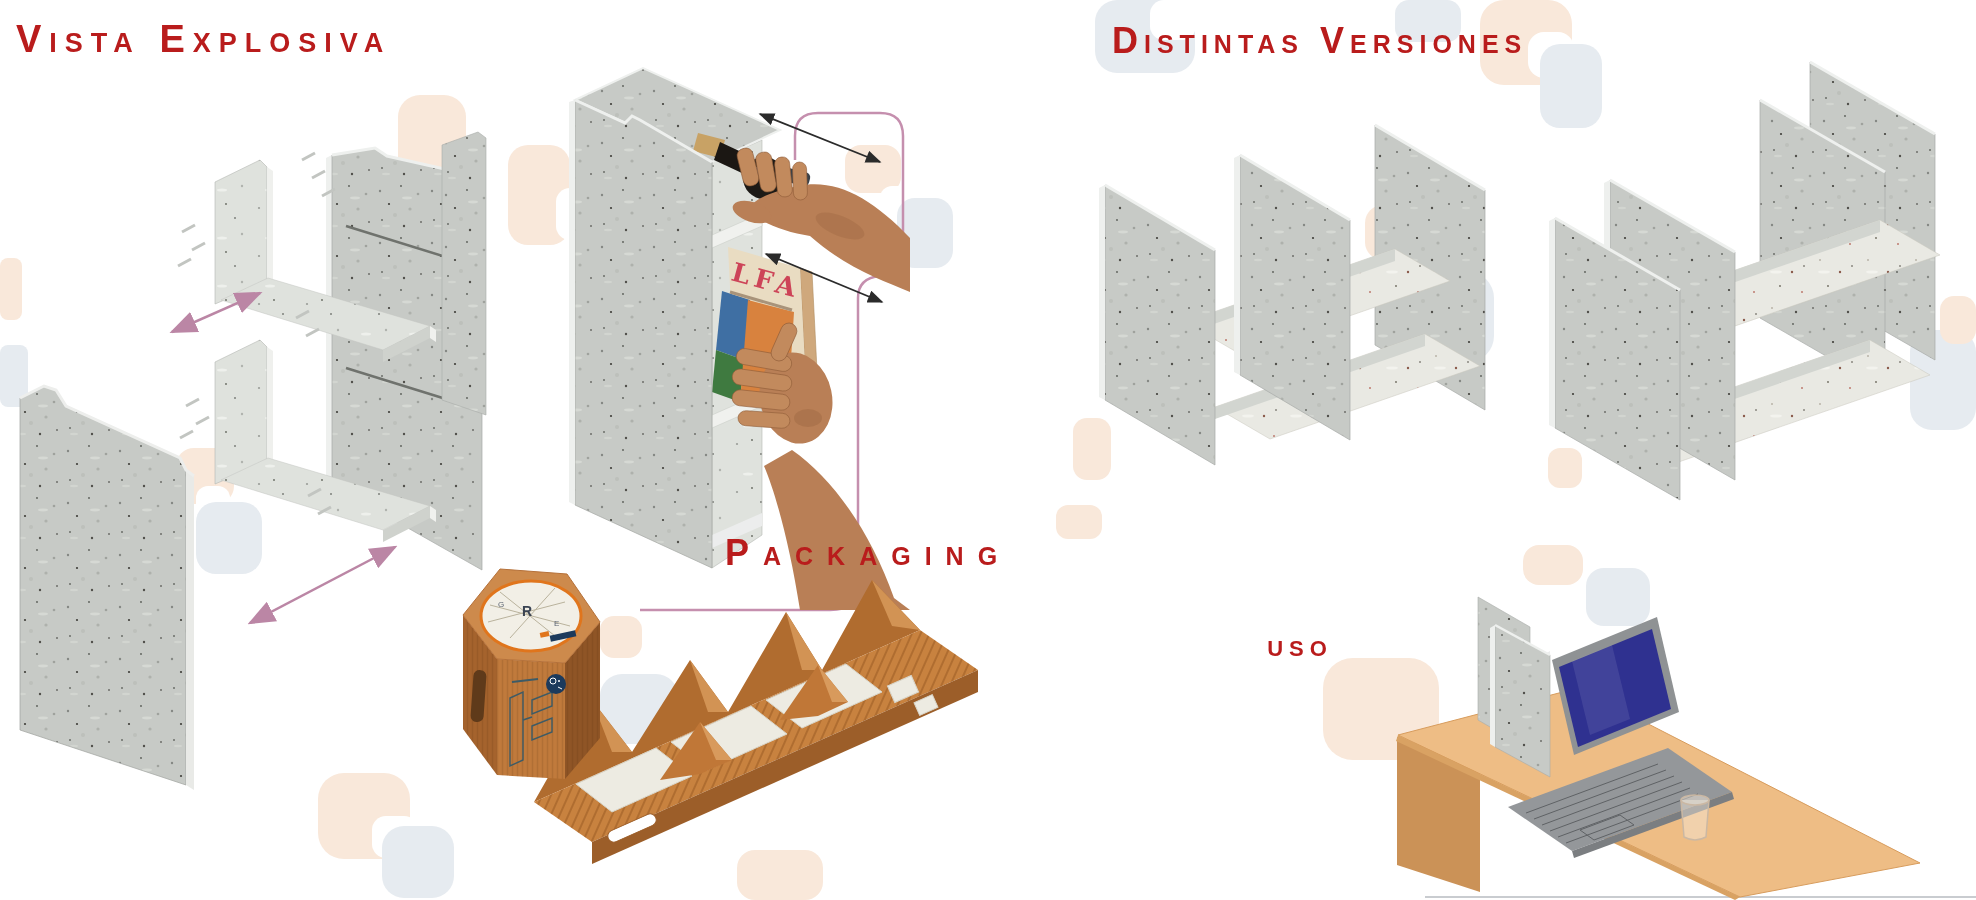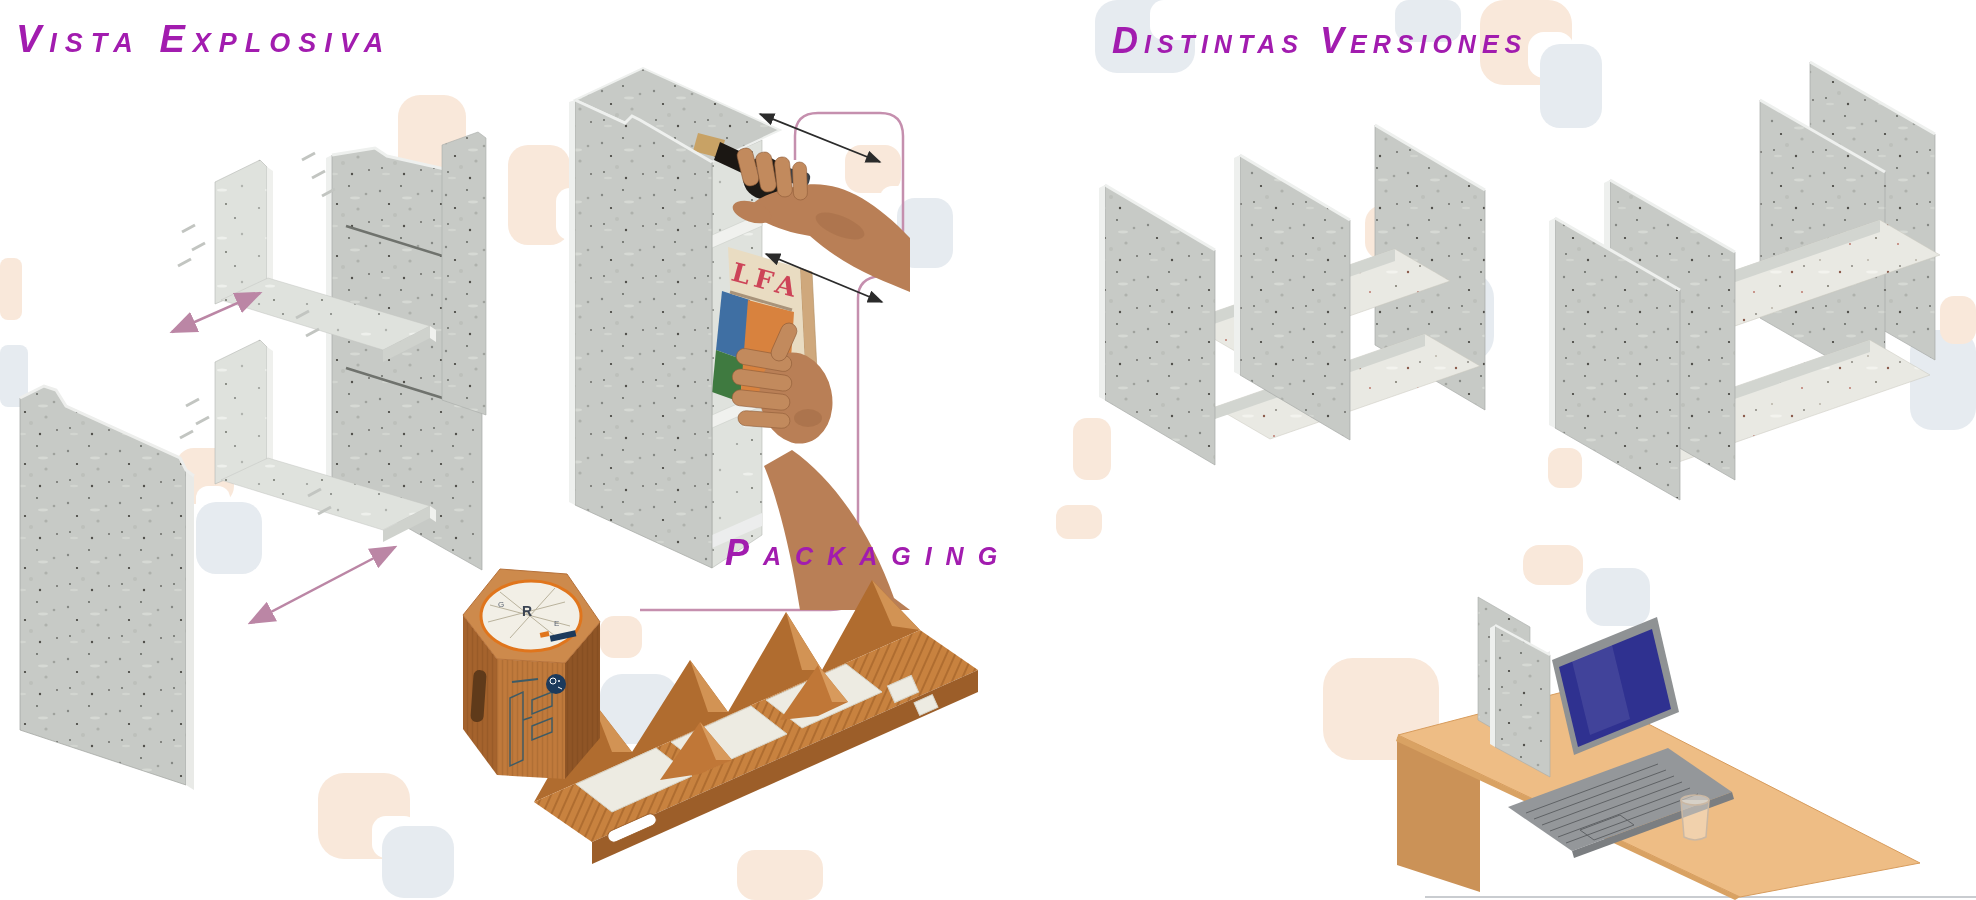--- a/index.html
+++ b/index.html
@@ -1,18 +1,18 @@
 <!DOCTYPE html>
 <html><head>
 <meta charset="utf-8">
 <style>
   html,body{margin:0;padding:0;background:#fff;}
   .board{position:relative;width:1976px;height:900px;background:#ffffff;overflow:hidden;
          font-family:"Liberation Sans",sans-serif;}
-  .title{position:absolute;font-weight:bold;font-variant:small-caps;color:#a21caf;z-index:3;white-space:nowrap;font-style:italic;}
+  .title{position:absolute;font-weight:bold;font-variant:small-caps;color:#b91c1c;z-index:3;white-space:nowrap;}
   .motif{position:absolute;z-index:0;}
   .mp{background:#f9e8da;}
   .mg{background:#e6ebf0;}
   .mw{background:#ffffff;}
   svg.illus{position:absolute;z-index:1;overflow:visible;}
 </style>
 </head>
 <body>
 
 <div class="board">
@@ -97,20 +97,21 @@
   <div class="motif mg" style="left:1910px;top:330px;width:66px;height:100px;border-radius:22px;"></div>
   <div class="motif mp" style="left:1940px;top:296px;width:36px;height:48px;border-radius:14px;"></div>
   <div class="motif mp" style="left:318px;top:773px;width:92px;height:86px;border-radius:26px;"></div>
   <div class="motif mw" style="left:372px;top:816px;width:46px;height:42px;border-radius:14px;"></div>
   <div class="motif mg" style="left:382px;top:826px;width:72px;height:72px;border-radius:22px;"></div>
 
   <div class="title" style="left:16px;top:18px;font-size:38px;letter-spacing:8px;">Vista Explosiva</div>
   <div class="title" style="left:1112px;top:20px;font-size:36px;letter-spacing:6px;">Distintas Versiones</div>
   <div class="title" style="left:725px;top:532px;font-size:36px;letter-spacing:14px;">Packaging</div>
   <div class="title" style="left:1135px;top:622px;width:330px;text-align:center;font-size:31px;letter-spacing:6px;line-height:1.0;">
+    <div style="margin-top:8px;">uso</div>
   </div>
 
   <svg class="illus" style="left:10px;top:130px;width:490px;height:640px" viewBox="0 0 490 640">
 
     <g>
       <polygon points="316,28 322,25 322,355 316,352" fill="#eef0ee"></polygon>
       <polygon points="322,25 365,18 377,26 466,46 472,52 472,440 322,355" fill="url(#stone)" stroke="#a8aba7" stroke-width="0.7"></polygon>
       <polyline points="322,25 365,18 377,26 466,46 472,52" fill="none" stroke="#eef0ee" stroke-width="3"></polyline>
       <line x1="336" y1="96" x2="452" y2="132" stroke="#6f726d" stroke-width="2.5"></line>
       <line x1="336" y1="238" x2="452" y2="274" stroke="#6f726d" stroke-width="2.5"></line>

